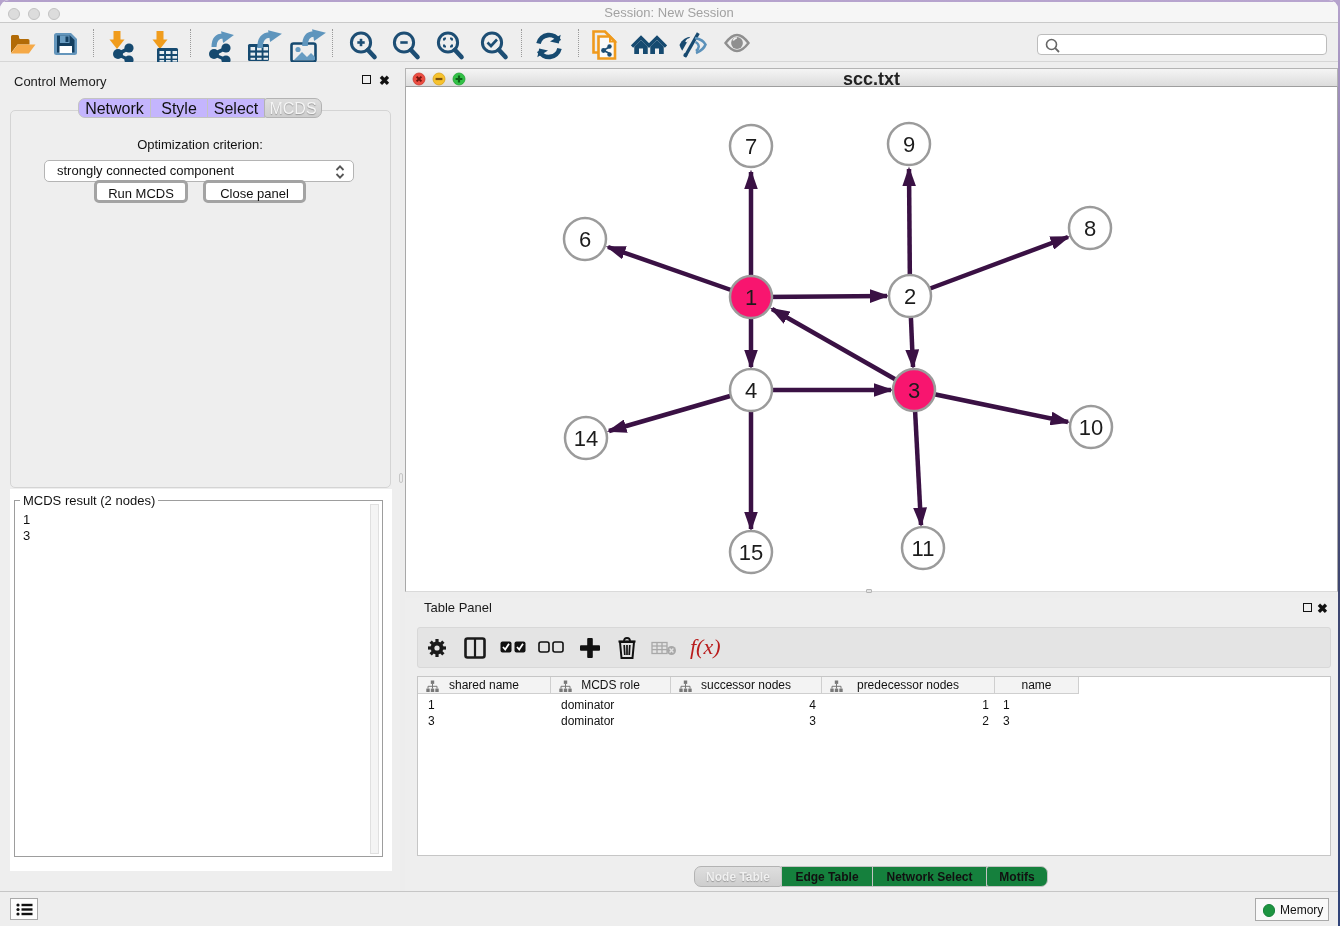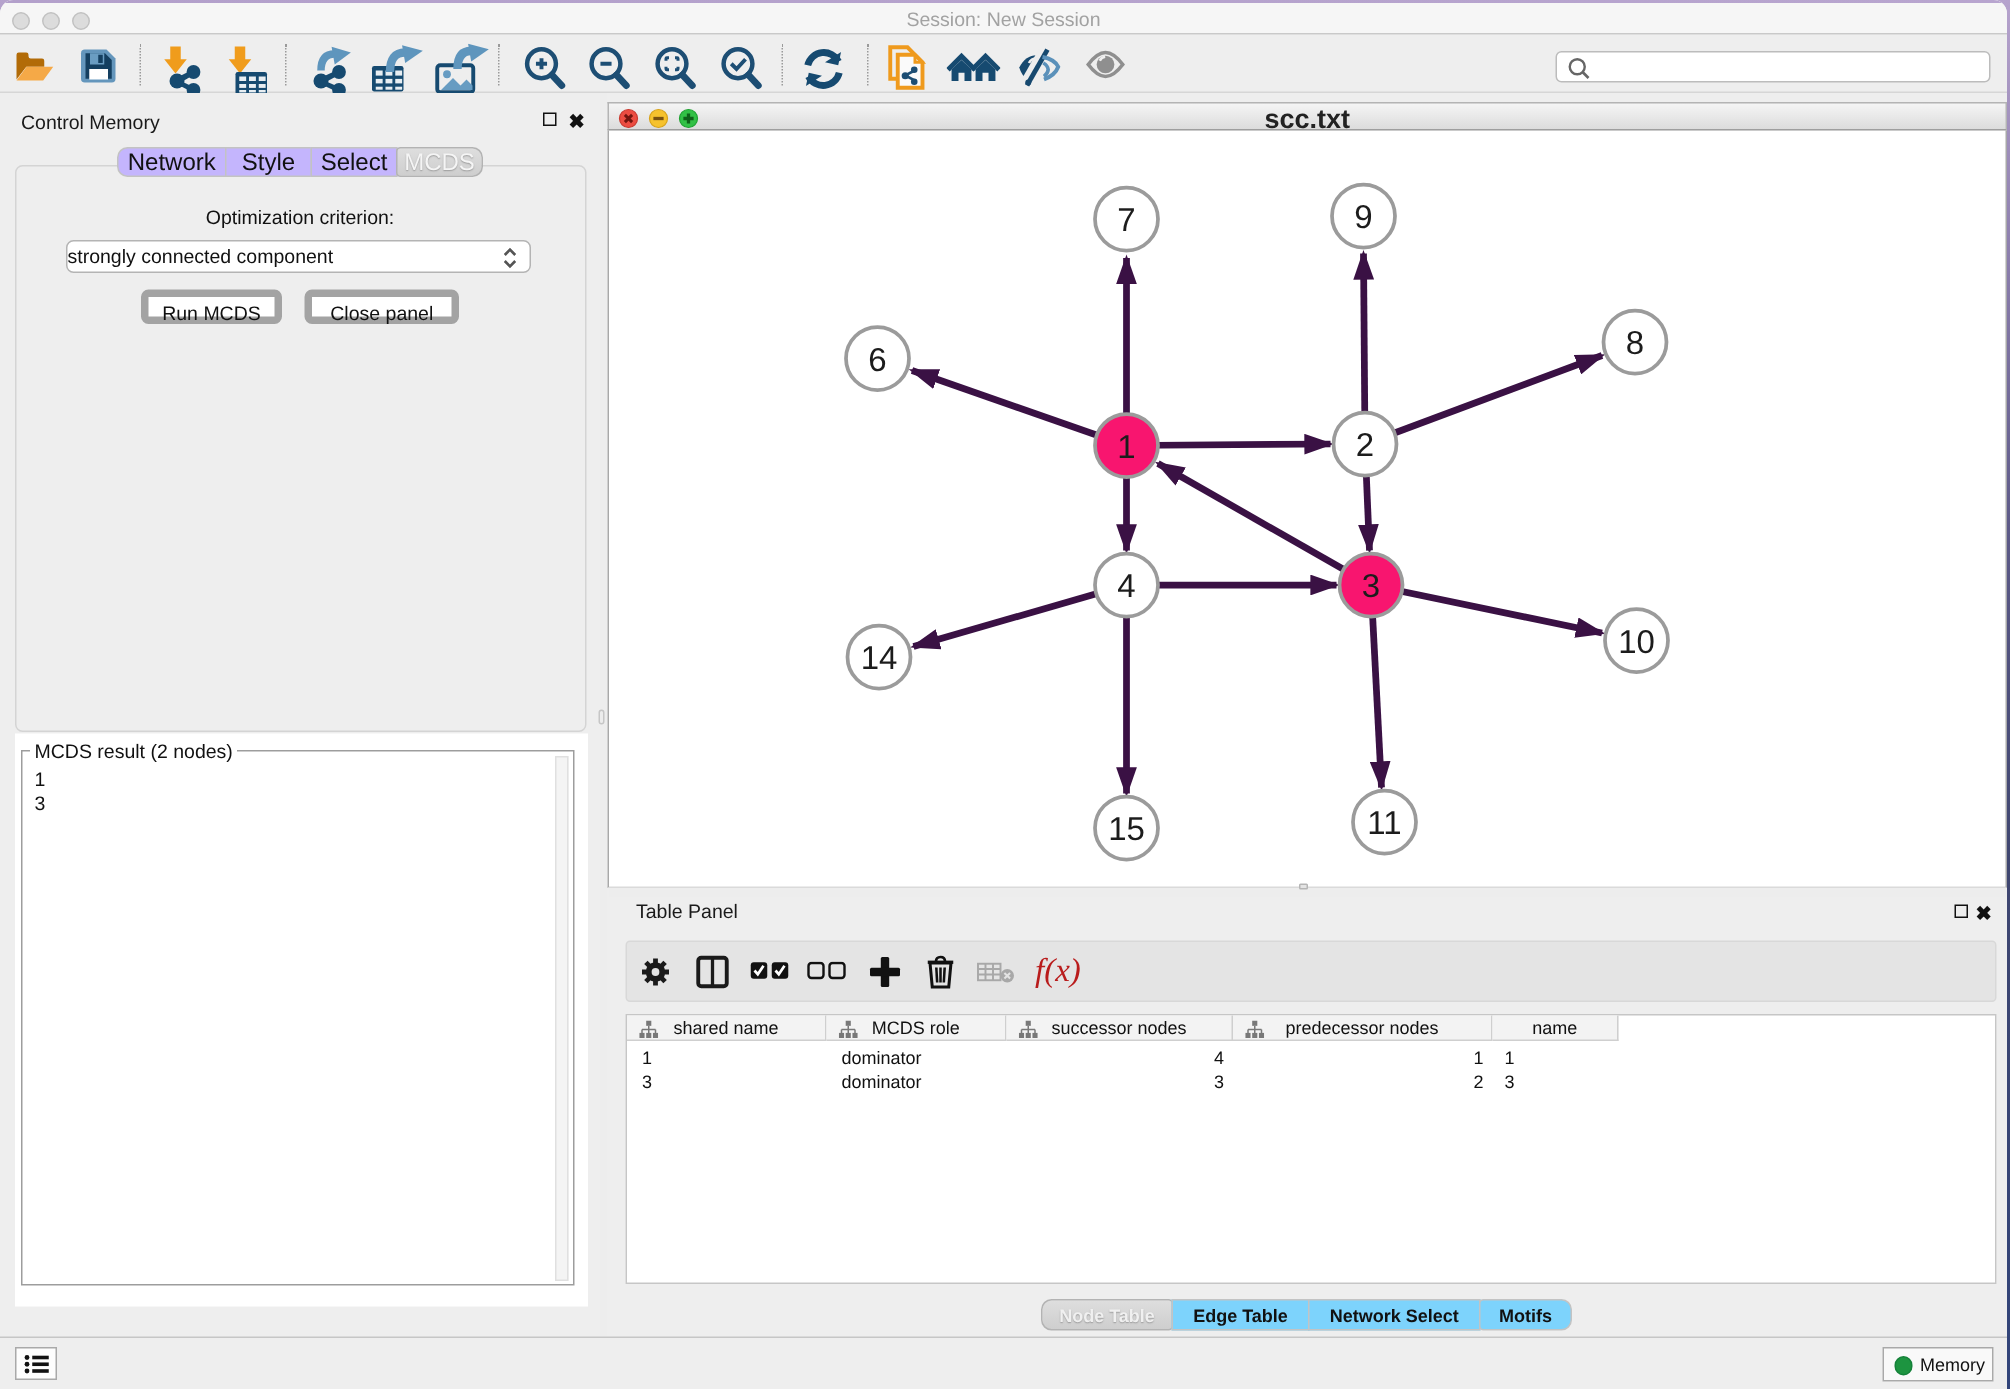--- a/index.html
+++ b/index.html
@@ -21,23 +21,23 @@
   #search { position:absolute; left:1037px; top:10px; width:290px; height:21px; background:#fff; border:1px solid #bcbcbc; border-radius:4px; }
 
   
   #cpanel { position:absolute; left:0; top:62px; width:400px; height:829px; background:#eeeeee; }
   #cphead { position:absolute; left:14px; top:12px; font-size:13px; color:#1a1a1a; }
   .flbtn { position:absolute; top:13px; width:9px; height:9px; border:1.5px solid #111; }
   .xbtn  { position:absolute; top:11px; font-size:13px; font-weight:bold; color:#111; }
   .cptab { position:absolute; top:36px; height:20px; line-height:19px; text-align:center; background:#c4b5fd; border:1px solid #c3c3c3; color:#111; }
   #tabpane { position:absolute; left:10px; top:48px; width:381px; height:378px; background:#eeeeee; border:1px solid #d4d4d4; border-radius:5px; }
   #optlabel { position:absolute; left:0; top:75px; width:400px; text-align:center; font-size:13px; color:#111; }
-  #combo { position:absolute; left:44px; top:98px; width:310px; height:22px; background:#fff; border:1px solid #b4b4b4; border-radius:5px; font-size:13px; line-height:20px; padding-left:0; color:#111; }
+  #combo { position:absolute; left:44px; top:98px; width:310px; height:22px; background:#fff; border:1px solid #b4b4b4; border-radius:5px; font-size:13px; line-height:20px; padding-left:12px; color:#111; }
   #combo svg { position:absolute; right:6px; top:3px; }
-  .pbtn { position:absolute; top:131px; height:23px; background:#fff; border:5px solid #a3a3a3; border-radius:5px; font-size:13px; text-align:center; line-height:21px; color:#111; }
+  .pbtn { position:absolute; top:118px; height:23px; background:#fff; border:3px solid #a3a3a3; border-radius:5px; font-size:13px; text-align:center; line-height:21px; color:#111; }
   #resultwrap { position:absolute; left:10px; top:427px; width:382px; height:382px; background:#fff; }
   #fieldset { position:absolute; left:4px; top:11px; width:369px; height:357px; border:1px solid #9d9d9d; }
   #legend { position:absolute; left:5px; top:-8px; background:#fff; padding:0 3px; font-size:13px; color:#111; }
   #res1 { position:absolute; left:8px; top:11px; font-size:13px; color:#111; line-height:16px; }
   #vscroll { position:absolute; right:3px; top:3px; width:9px; height:350px; background:#f4f4f4; border:1px solid #e0e0e0; }
 
   
   #vsplit { position:absolute; left:400px; top:62px; width:5px; height:829px; background:#ededed; }
   #vsplit .h { position:absolute; left:-1px; top:411px; width:4px; height:10px; background:#ececec; border:1px solid #c6c6c6; border-radius:2px; }
   #hsplit { position:absolute; left:406px; top:592px; width:932px; height:6px; background:#ededed; }
@@ -49,21 +49,21 @@
   #nettitle { position:absolute; top:0; width:100%; text-align:center; font-size:18px; font-weight:bold; color:#222; }
   #canvas { position:absolute; left:0; top:25px; width:933px; height:505px; background:#fff; border:1px solid #a8a8a8; border-top:none; border-bottom:1px solid #dadada; }
 
   
   #tpanel { position:absolute; left:406px; top:598px; width:932px; height:293px; background:#eeeeee; }
   #tphead { position:absolute; left:18px; top:2px; font-size:13px; color:#1a1a1a; }
   #ttool { position:absolute; left:11px; top:29px; width:914px; height:41px; background:#e4e4e4; border:1px solid #d8d8d8; border-radius:3px; }
   #ttable { position:absolute; left:11px; top:78px; width:914px; height:180px; background:#fff; border:1px solid #c6c6c6; }
   .thc { position:absolute; top:0; height:17px; background:#f3f3f3; border-right:1px solid #cfcfcf; border-bottom:1px solid #cfcfcf; font-size:12px; text-align:center; line-height:17px; color:#111; }
   .td { position:absolute; font-size:12px; color:#111; height:16px; line-height:16px; }
-  .ttab { position:absolute; top:268px; height:21px; line-height:20px; text-align:center; background:#7dd3fc; border:1px solid #c3c3c3; color:#111; font-weight:bold; font-size:12px; }
+  .ttab { position:absolute; top:268px; height:21px; line-height:20px; text-align:center; background:#15803d; border:1px solid #c3c3c3; color:#111; font-weight:bold; font-size:12px; }
 
   
   #statusbar { position:absolute; left:0; top:891px; width:1338px; height:33px; background:#eeeeee; border-top:1px solid #c6c6c6; }
   #listbtn { position:absolute; left:10px; top:6px; width:28px; height:22px; background:#fdfdfd; border:1px solid #a9a9a9; }
   #membtn { position:absolute; left:1255px; top:6px; width:74px; height:23px; background:#f9f9f9; border:1px solid #a9a9a9; font-size:12px; }
   #membtn .dot { position:absolute; left:6.5px; top:5px; width:12.5px; height:12.5px; border-radius:50%; background:#1d9440; border:1px solid #15823a; }
   #membtn .mt { position:absolute; left:24px; top:4px; color:#111; }
 </style>
 </head>
 <body>

